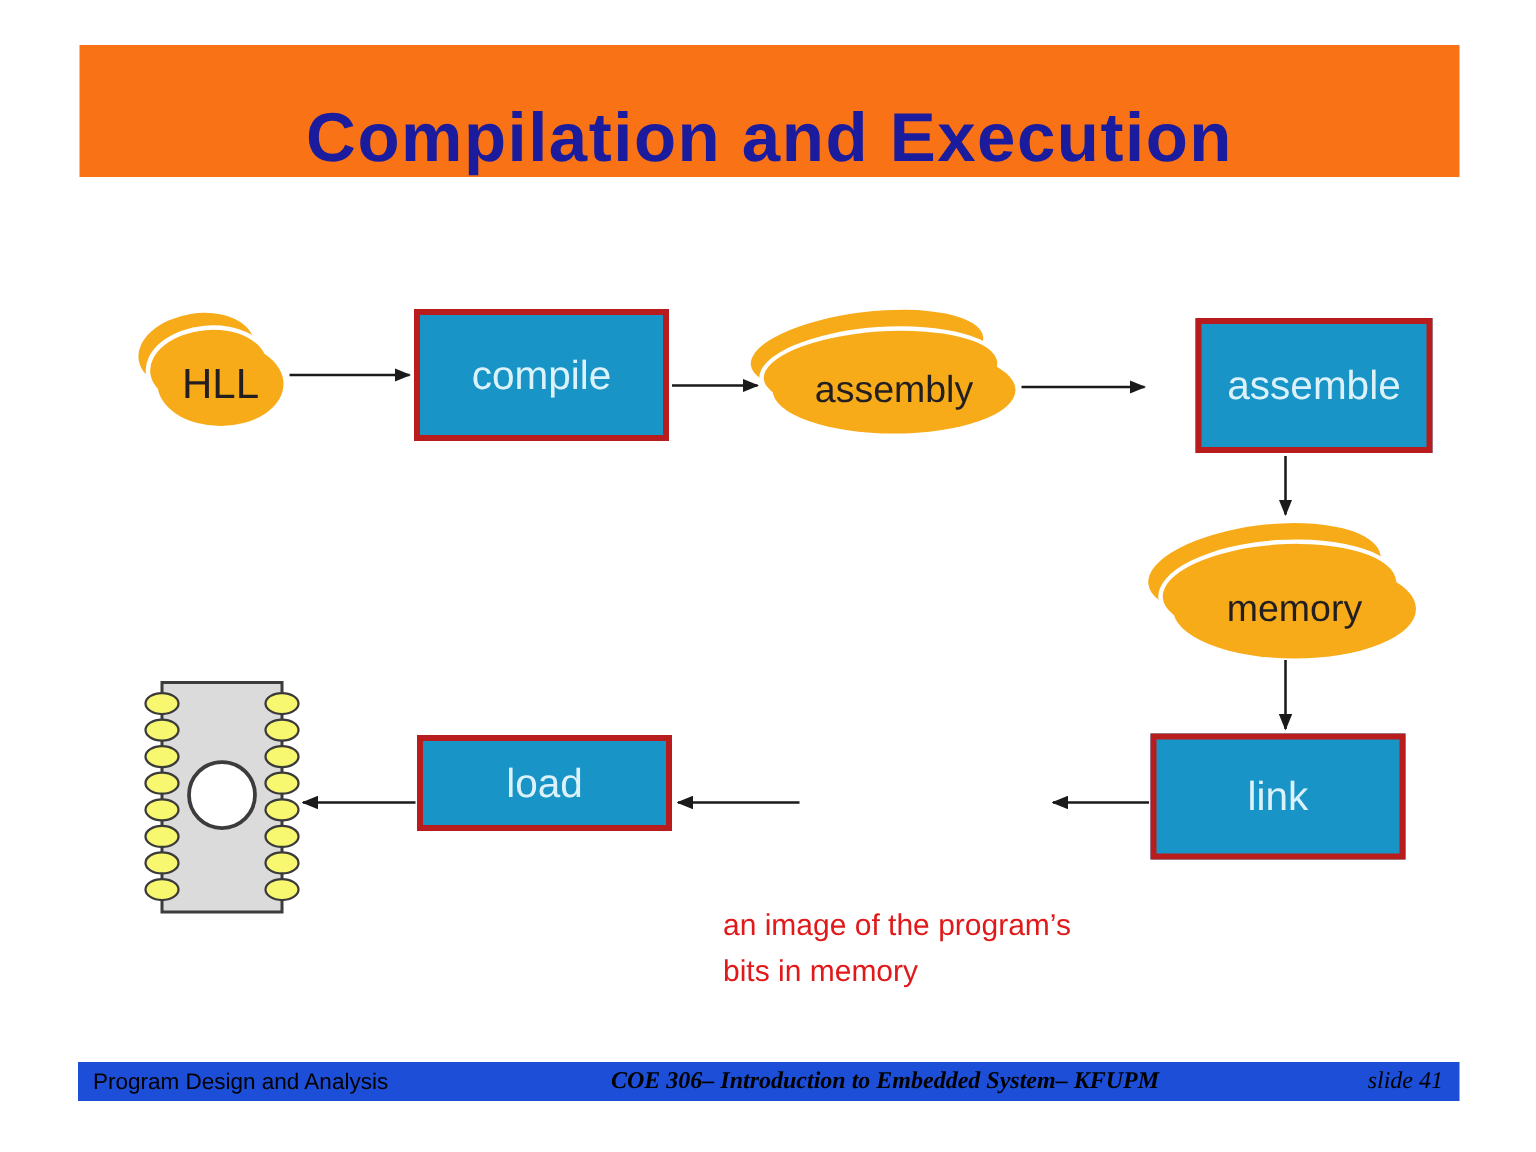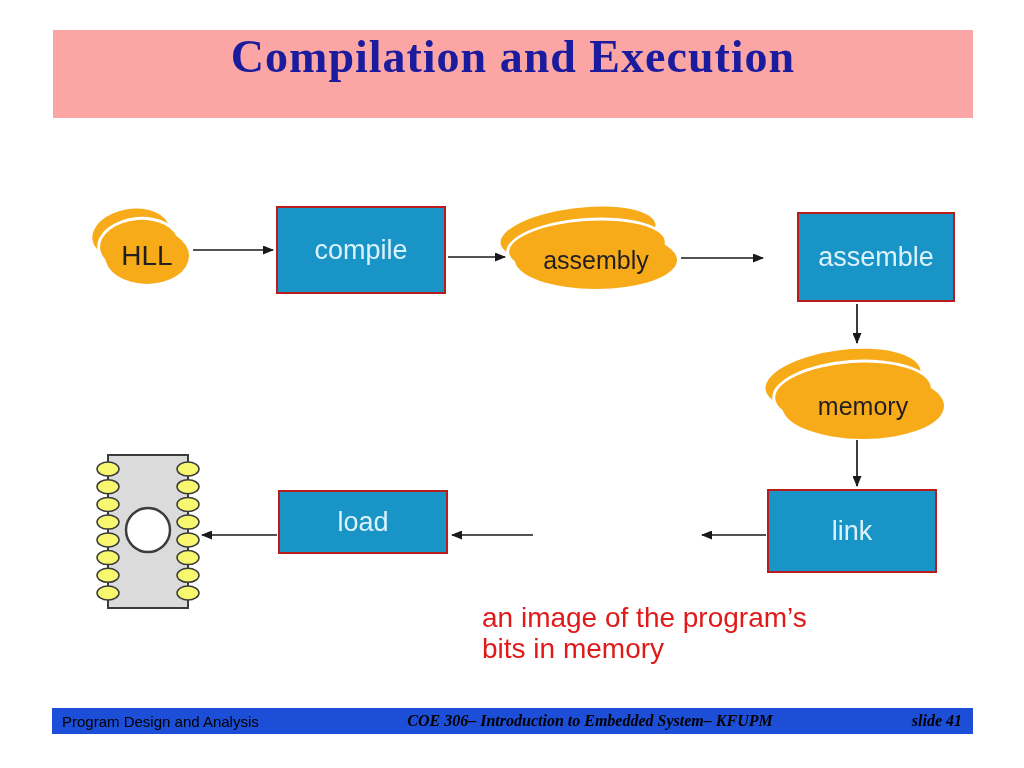--- a/index.html
+++ b/index.html
@@ -1,25 +1,25 @@
 <!DOCTYPE html>
 <html><head>
 <meta charset="utf-8">
 <style>
   html,body{margin:0;padding:0;background:#ffffff;}
   .slide{position:relative;width:1024px;height:768px;background:#ffffff;overflow:hidden;
          font-family:"Liberation Sans", sans-serif;}
 
   
   .title-bar{position:absolute;left:53px;top:30px;width:920px;height:88px;
-             background:#fca5a5;display:flex;align-items:flex-start;justify-content:center;font-family:Liberation Serif, serif;}
+             background:#f97316;display:flex;align-items:flex-end;justify-content:center;}
   .title-text{font-size:46px;font-weight:600;color:#1B1B9E;letter-spacing:1px;}
 
   
-  .pbox{position:absolute;background:#1894C6;border:2px solid #b91c1c;box-sizing:border-box;
+  .pbox{position:absolute;background:#1894C6;border:4px solid #b91c1c;box-sizing:border-box;
         display:flex;align-items:center;justify-content:center;
         color:#DCF2FB;font-size:27px;}
   .pbox.compile{left:276px;top:206px;width:170px;height:88px;}
   .pbox.assemble{left:797px;top:212px;width:158px;height:90px;}
   .pbox.link{left:767px;top:489px;width:170px;height:84px;}
   .pbox.load{left:278px;top:490px;width:170px;height:64px;}
 
   
   .stack{position:absolute;}
   .ell{position:absolute;border-radius:50%;background:#F7AB19;box-sizing:border-box;}
@@ -41,31 +41,31 @@
   .stack.object{left:762px;top:347px;width:186px;height:94px;}
   .stack.object .ell{width:162px;height:66px;}
   .stack.object .e0{left:0;top:0;transform:rotate(-7deg);}
   .stack.object .e1{left:10px;top:13px;transform:rotate(-4deg);}
   .stack.object .e2{left:20px;top:26px;}
 
   .ell.single{left:535px;top:500px;width:162px;height:70px;}
 
   
   .annotation{position:absolute;left:482px;top:602px;color:#E01A1A;
-              font-size:28px;line-height:31px;}
+              font-size:20px;line-height:31px;}
 
   
   .footer-bar{position:absolute;left:52px;top:708px;width:921px;height:26px;background:#1d4ed8;}
   .footer-left{position:absolute;left:10px;top:0;height:26px;display:flex;align-items:center;
                font-size:15px;color:#000;}
   .footer-center{position:absolute;left:538px;top:0;height:26px;display:flex;align-items:center;
                  transform:translateX(-50%);font-family:"Liberation Serif", serif;
                  font-style:italic;font-weight:bold;font-size:16px;color:#000;white-space:nowrap;}
   .footer-right{position:absolute;right:11px;top:0;height:26px;display:flex;align-items:center;
-                font-family:"Liberation Serif", serif;font-style:italic;font-weight:bold;
+                font-family:"Liberation Serif", serif;font-style:italic;font-weight:normal;
                 font-size:16px;color:#000;}
 
   .layer{position:absolute;left:0;top:0;}
 </style>
 </head>
 <body>
 
 <div class="slide">
 
   <div class="title-bar">

